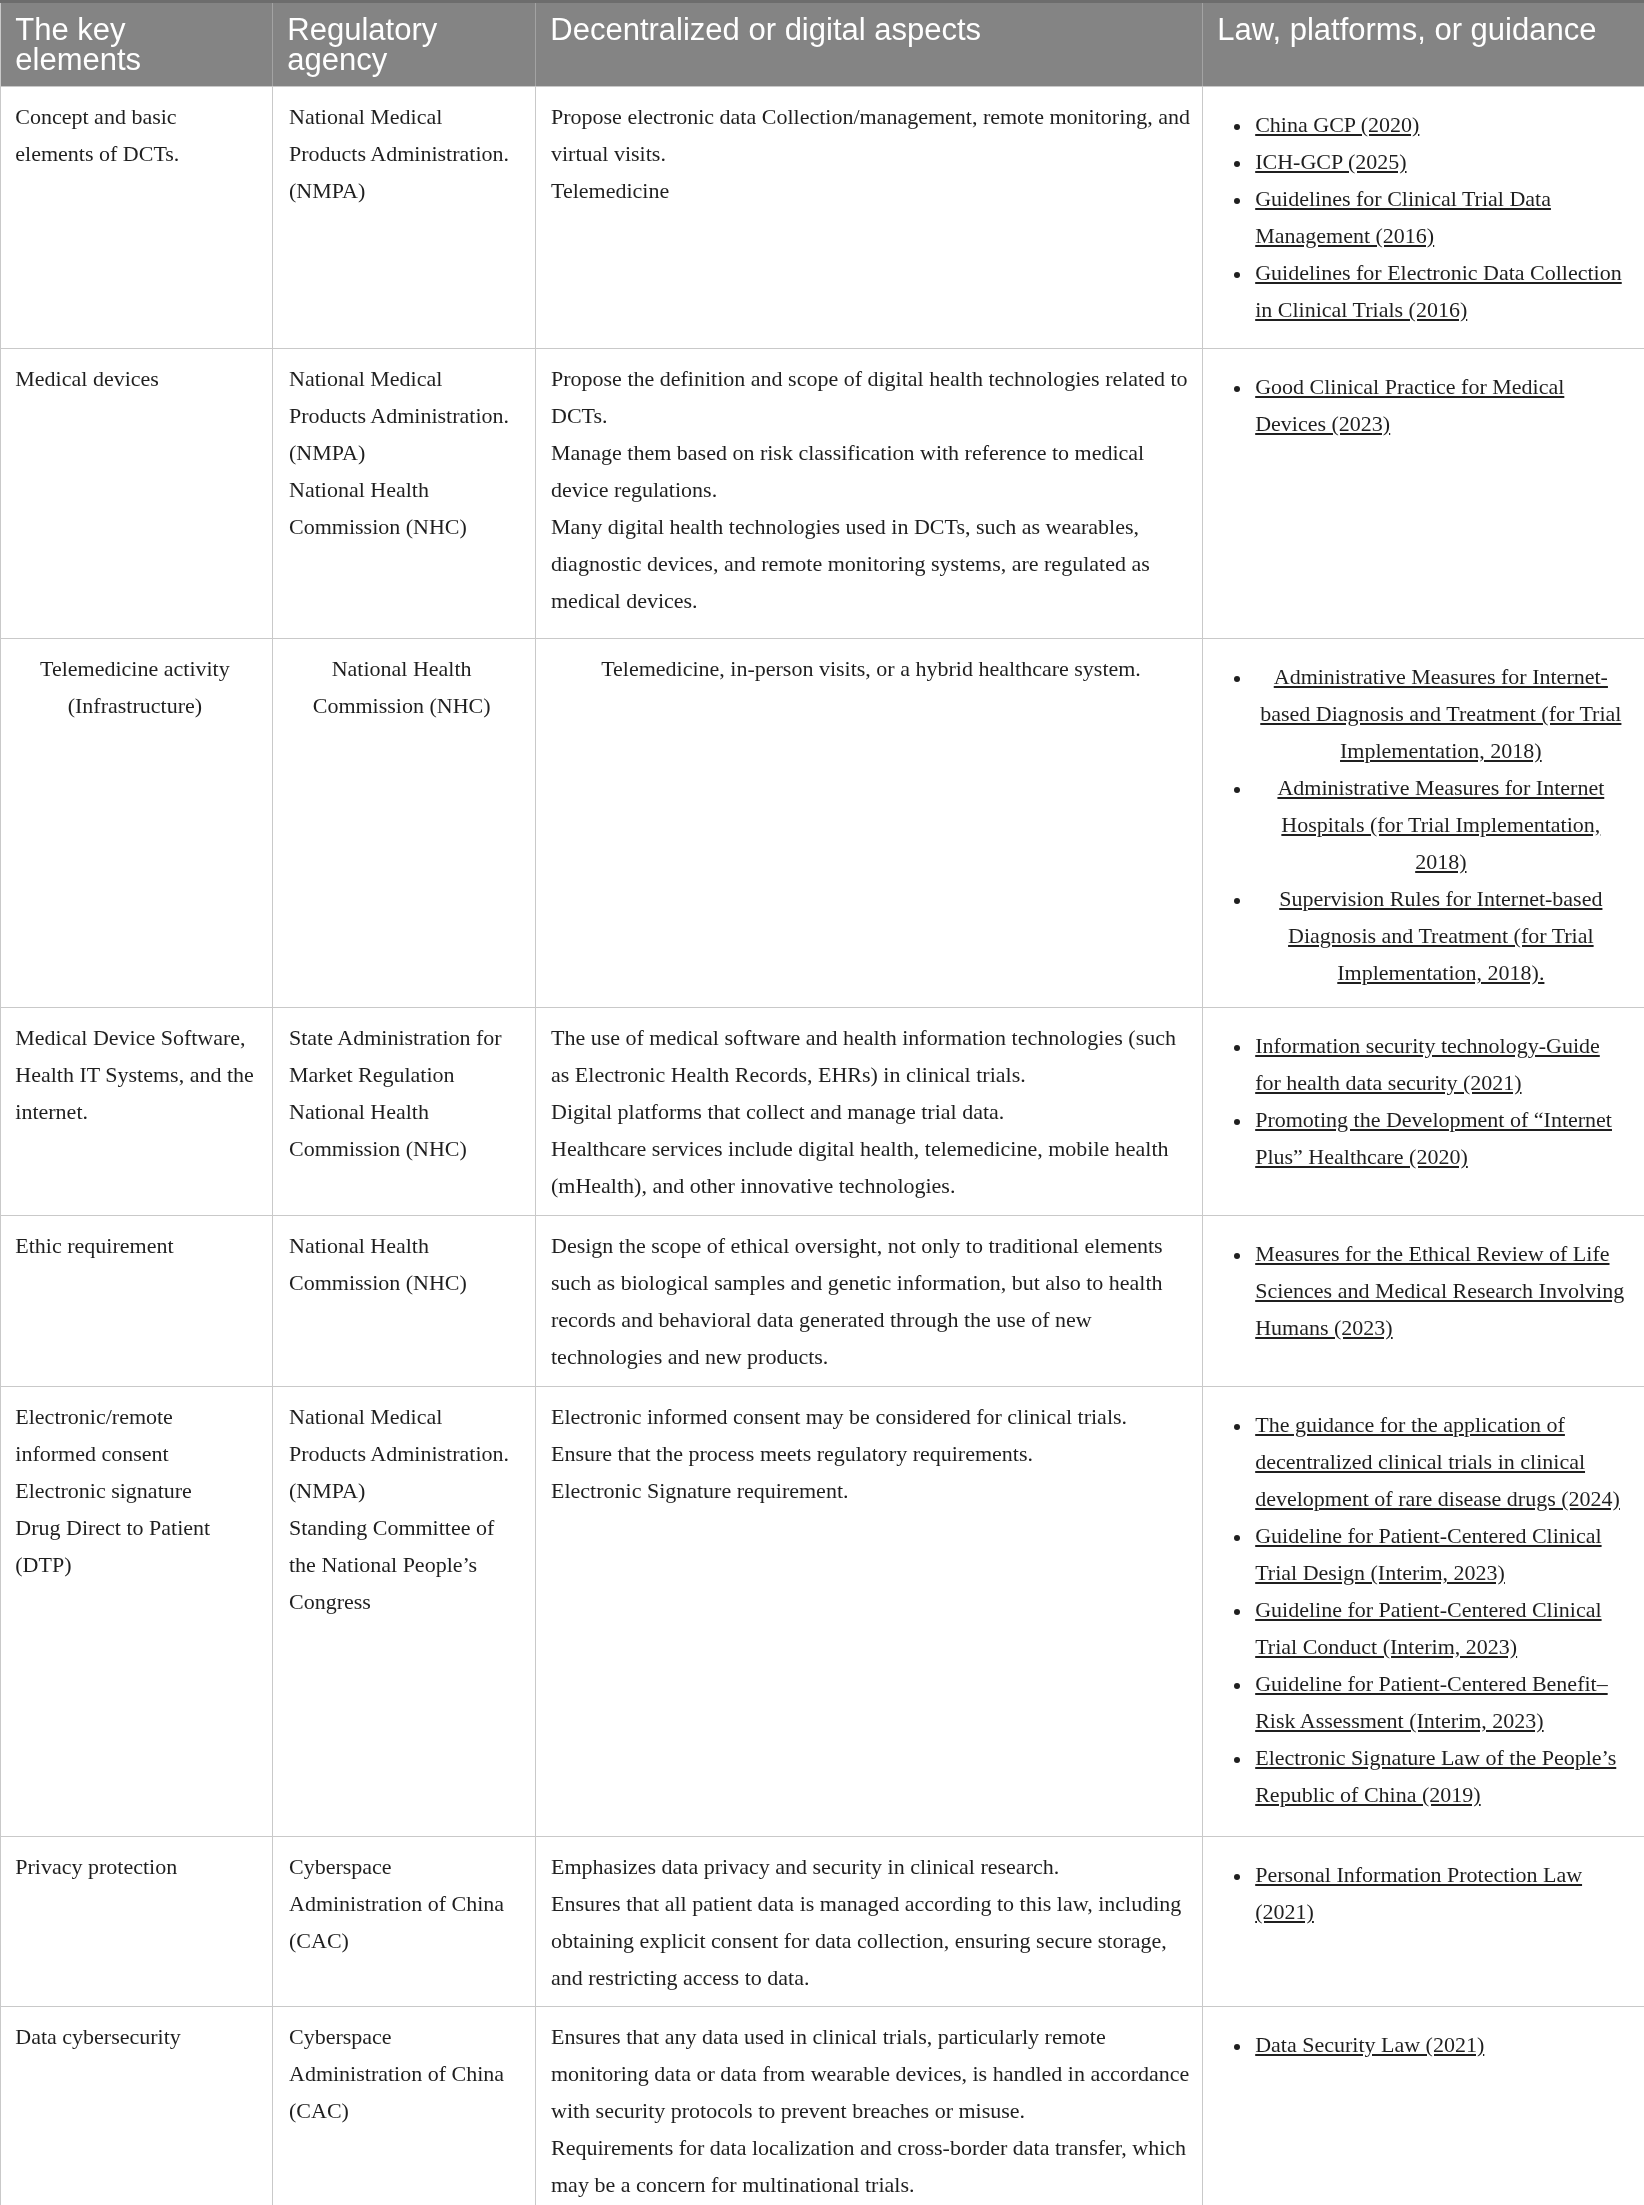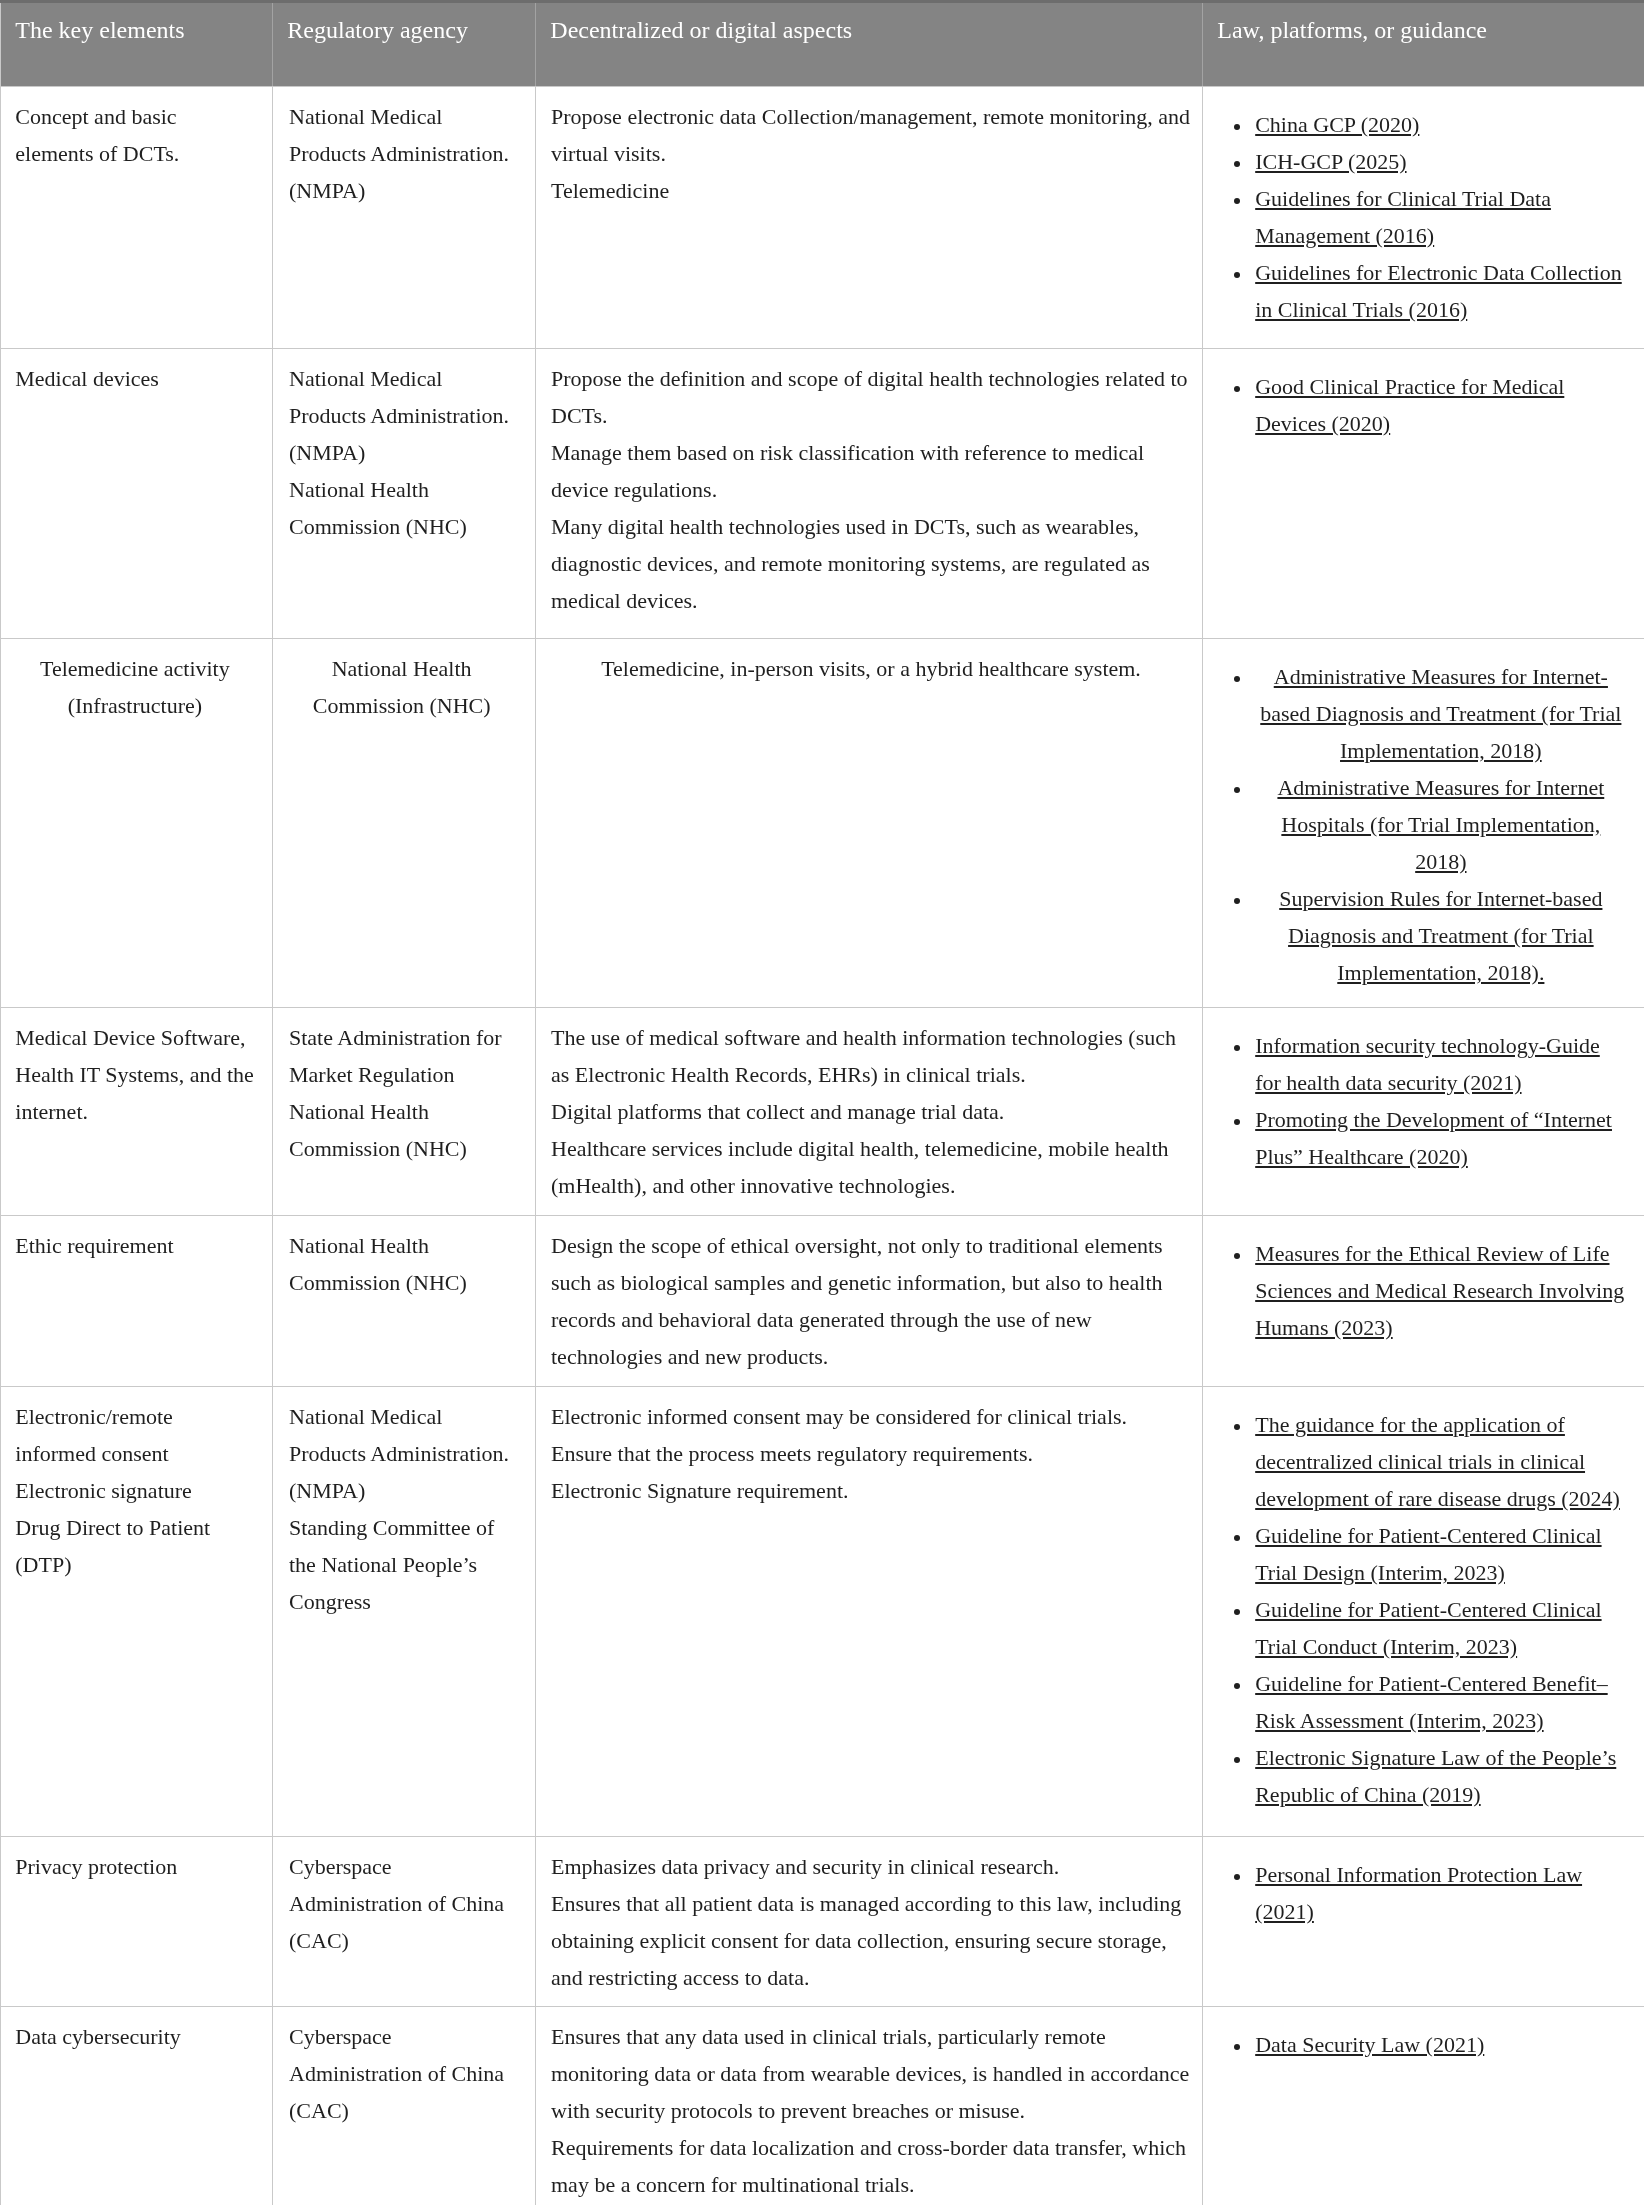--- a/index.html
+++ b/index.html
@@ -18,22 +18,22 @@
     border-collapse: collapse;
     table-layout: fixed;
     font-family: "Liberation Serif", serif;
     color: #1f1f1f;
   }
   
   thead tr { height: 85px; }
   thead th {
     background: #848484;
     color: #ffffff;
-    font-family: Liberation Serif, serif;
-    font-size: 24px;
+    font-family: Liberation Sans, sans-serif;
+    font-size: 31px;
     line-height: 30px;
     font-weight: normal;
     text-align: left;
     vertical-align: top;
     padding: 12px 14.3px 8px 14.3px;
     border-top: 3.2px solid #6d6d6d;
     border-left: 0.8px solid #a3a3a3;
     border-bottom: 0.8px solid #c9c9c9;
   }
   thead th:first-child { border-left: 0.8px solid #c9c9c9; }
@@ -130,21 +130,21 @@
           </td>
         <td class="c-aspects">
             <div>
               <p>Propose the definition and scope of digital health technologies related to DCTs.</p>
               <p>Manage them based on risk classification with reference to medical device regulations.</p>
               <p>Many digital health technologies used in DCTs, such as wearables, diagnostic devices, and remote monitoring systems, are regulated as medical devices.</p>
             </div>
           </td>
         <td class="c-laws">
             <ul>
-              <li>Good Clinical Practice for Medical Devices (2020)</li>
+              <li>Good Clinical Practice for Medical Devices (2023)</li>
             </ul>
           </td>
       </tr>
       <tr class="body-r3">
         <td class="c-key">
             <div>
               <p>Telemedicine activity (Infrastructure)</p>
             </div>
           </td>
         <td class="c-agency">

